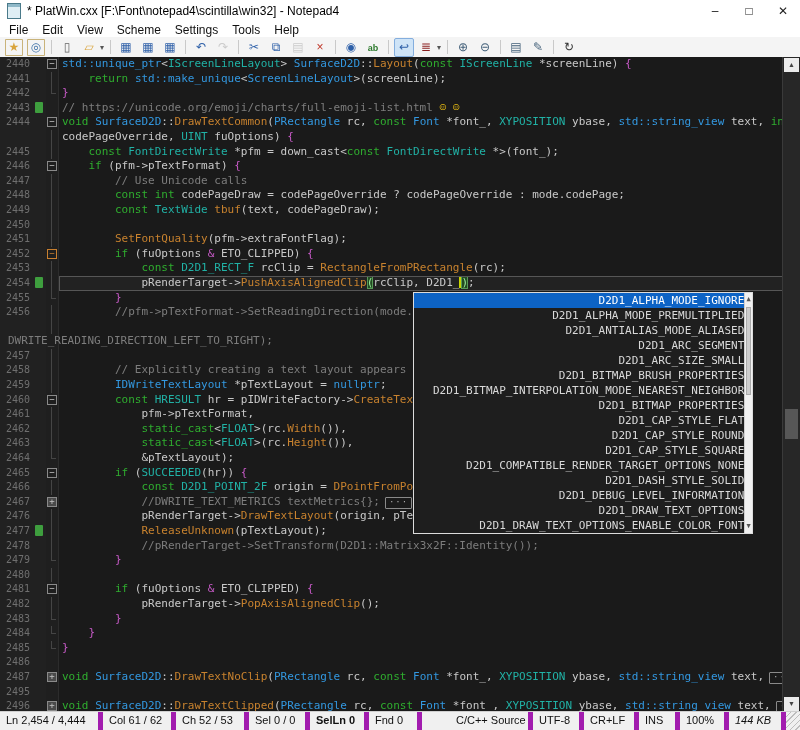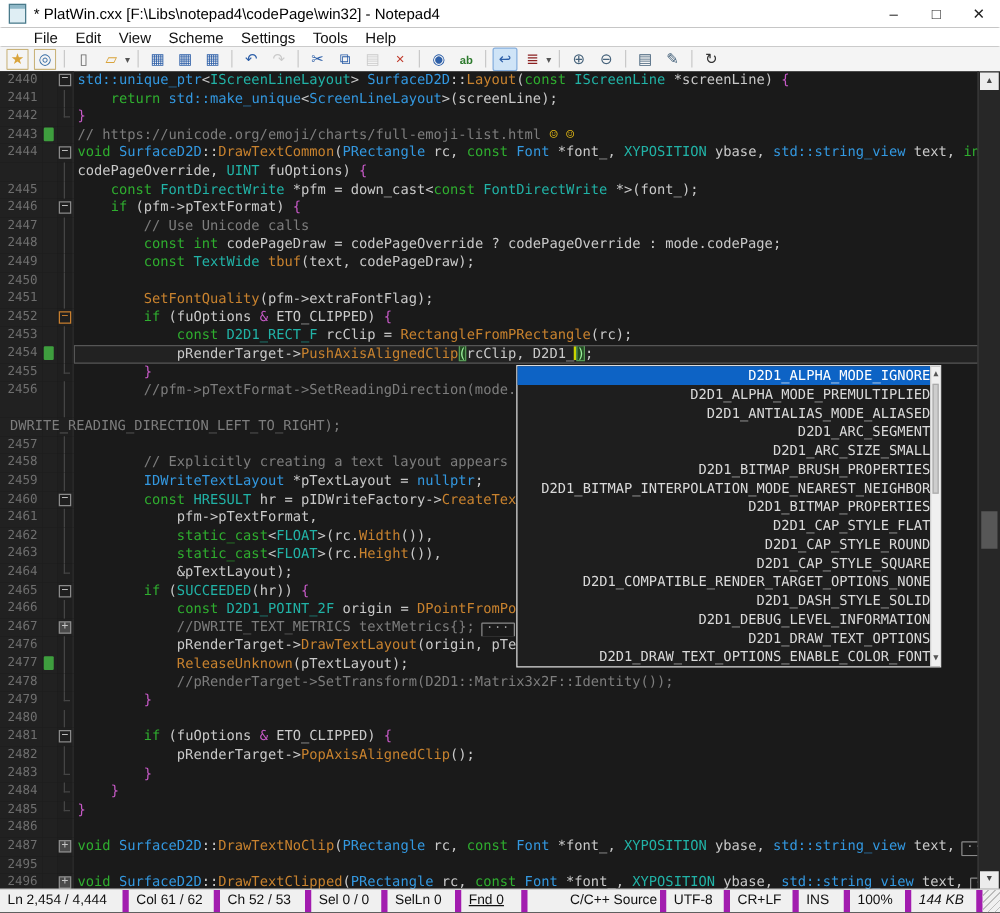--- a/index.html
+++ b/index.html
@@ -6,21 +6,21 @@
   .window{position:relative;width:800px;height:730px;background:#1a1a1a;overflow:hidden;
     font-family:"Liberation Sans",sans-serif;box-shadow:inset 0 0 0 1px #9b9b9b;}
   
   .titlebar{height:22px;background:#ffffff;display:flex;align-items:center;color:#000;}
   .appicon{width:12px;height:14px;margin:0 6px 0 7px;background:#dfeef4;border:1px solid #4a7a8a;
     box-shadow:inset 0 3px 0 #8fb8c8;}
   .title{font-size:12px;white-space:nowrap;}
   .wincontrols{margin-left:auto;display:flex;}
   .winbtn{width:34px;height:22px;text-align:center;line-height:22px;font-size:12px;color:#222;}
   
-  .menubar{height:15px;background:#fff;display:flex;align-items:center;padding-left:20px;}
+  .menubar{height:15px;background:#fff;display:flex;align-items:center;padding-left:2px;}
   .menuitem{font-size:12px;color:#111;padding:0 7px;}
   
   .toolbar{height:20px;background:#f4f4f4;display:flex;align-items:center;padding-left:3px;
     border-bottom:1px solid #d8d8d8;}
   .tbtn{width:18px;height:17px;margin:0 1px;text-align:center;line-height:16px;font-size:12px;
     border:1px solid transparent;border-radius:2px;position:relative;}
   .tbtn.frame{box-shadow:inset 0 0 0 1px #c9b37a;}
   .tbtn.pressed{background:#cfe4f7;border-color:#84aede;}
   .tbtn.disabled{opacity:.45;}
   .tbtn .txt{font-size:9px;font-weight:bold;line-height:17px;margin-top:21px;}
@@ -73,21 +73,21 @@
   .scell.grow{flex:1;border-right:none;}
   .grip{width:14px;flex:none;background:
     repeating-linear-gradient(135deg,transparent 0 3px,#bdbdbd 3px 4px);}
 </style>
 </head>
 <body>
 
 <div class="window">
   <div class="titlebar">
     <div class="appicon"></div>
-    <div class="title">* PlatWin.cxx [F:\Libs\notepad4\codePage\win32] - Notepad4</div>
+    <div class="title">* PlatWin.cxx [F:\Font\notepad4\scintilla\win32] - Notepad4</div>
     <div class="wincontrols">
         <div class="winbtn">–</div>
         <div class="winbtn">□</div>
         <div class="winbtn">✕</div>
       </div>
   </div>
   <div class="menubar">
       <div class="menuitem">File</div>
       <div class="menuitem">Edit</div>
       <div class="menuitem">View</div>
@@ -206,22 +206,22 @@
       <div class="arrow up">▲</div>
       <div class="thumb"></div>
       <div class="arrow down">▼</div>
     </div>
   </div>
   <div class="status">
       <div class="scell" style="width: 92px;">Ln 2,454 / 4,444</div>
       <div class="scell" style="width: 62px;">Col 61 / 62</div>
       <div class="scell" style="width: 62px;">Ch 52 / 53</div>
       <div class="scell" style="width: 50px;">Sel 0 / 0</div>
-      <div class="scell" style="width: 48px;">SelLn 0</div>
-      <div class="scell" style="width: 42px; text-decoration: underline;">Fnd 0</div>
+      <div class="scell" style="width: 48px; font-weight: bold;">SelLn 0</div>
+      <div class="scell" style="width: 42px;">Fnd 0</div>
       <div class="scell grow"></div>
       <div class="scell" style="width: 72px;">C/C++ Source</div>
       <div class="scell" style="width: 40px;">UTF-8</div>
       <div class="scell" style="width: 44px;">CR+LF</div>
       <div class="scell" style="width: 30px;">INS</div>
       <div class="scell" style="width: 38px;">100%</div>
       <div class="scell" style="width: 46px; font-style: italic;">144 KB</div>
       <div class="grip"></div>
     </div>
 </div>

